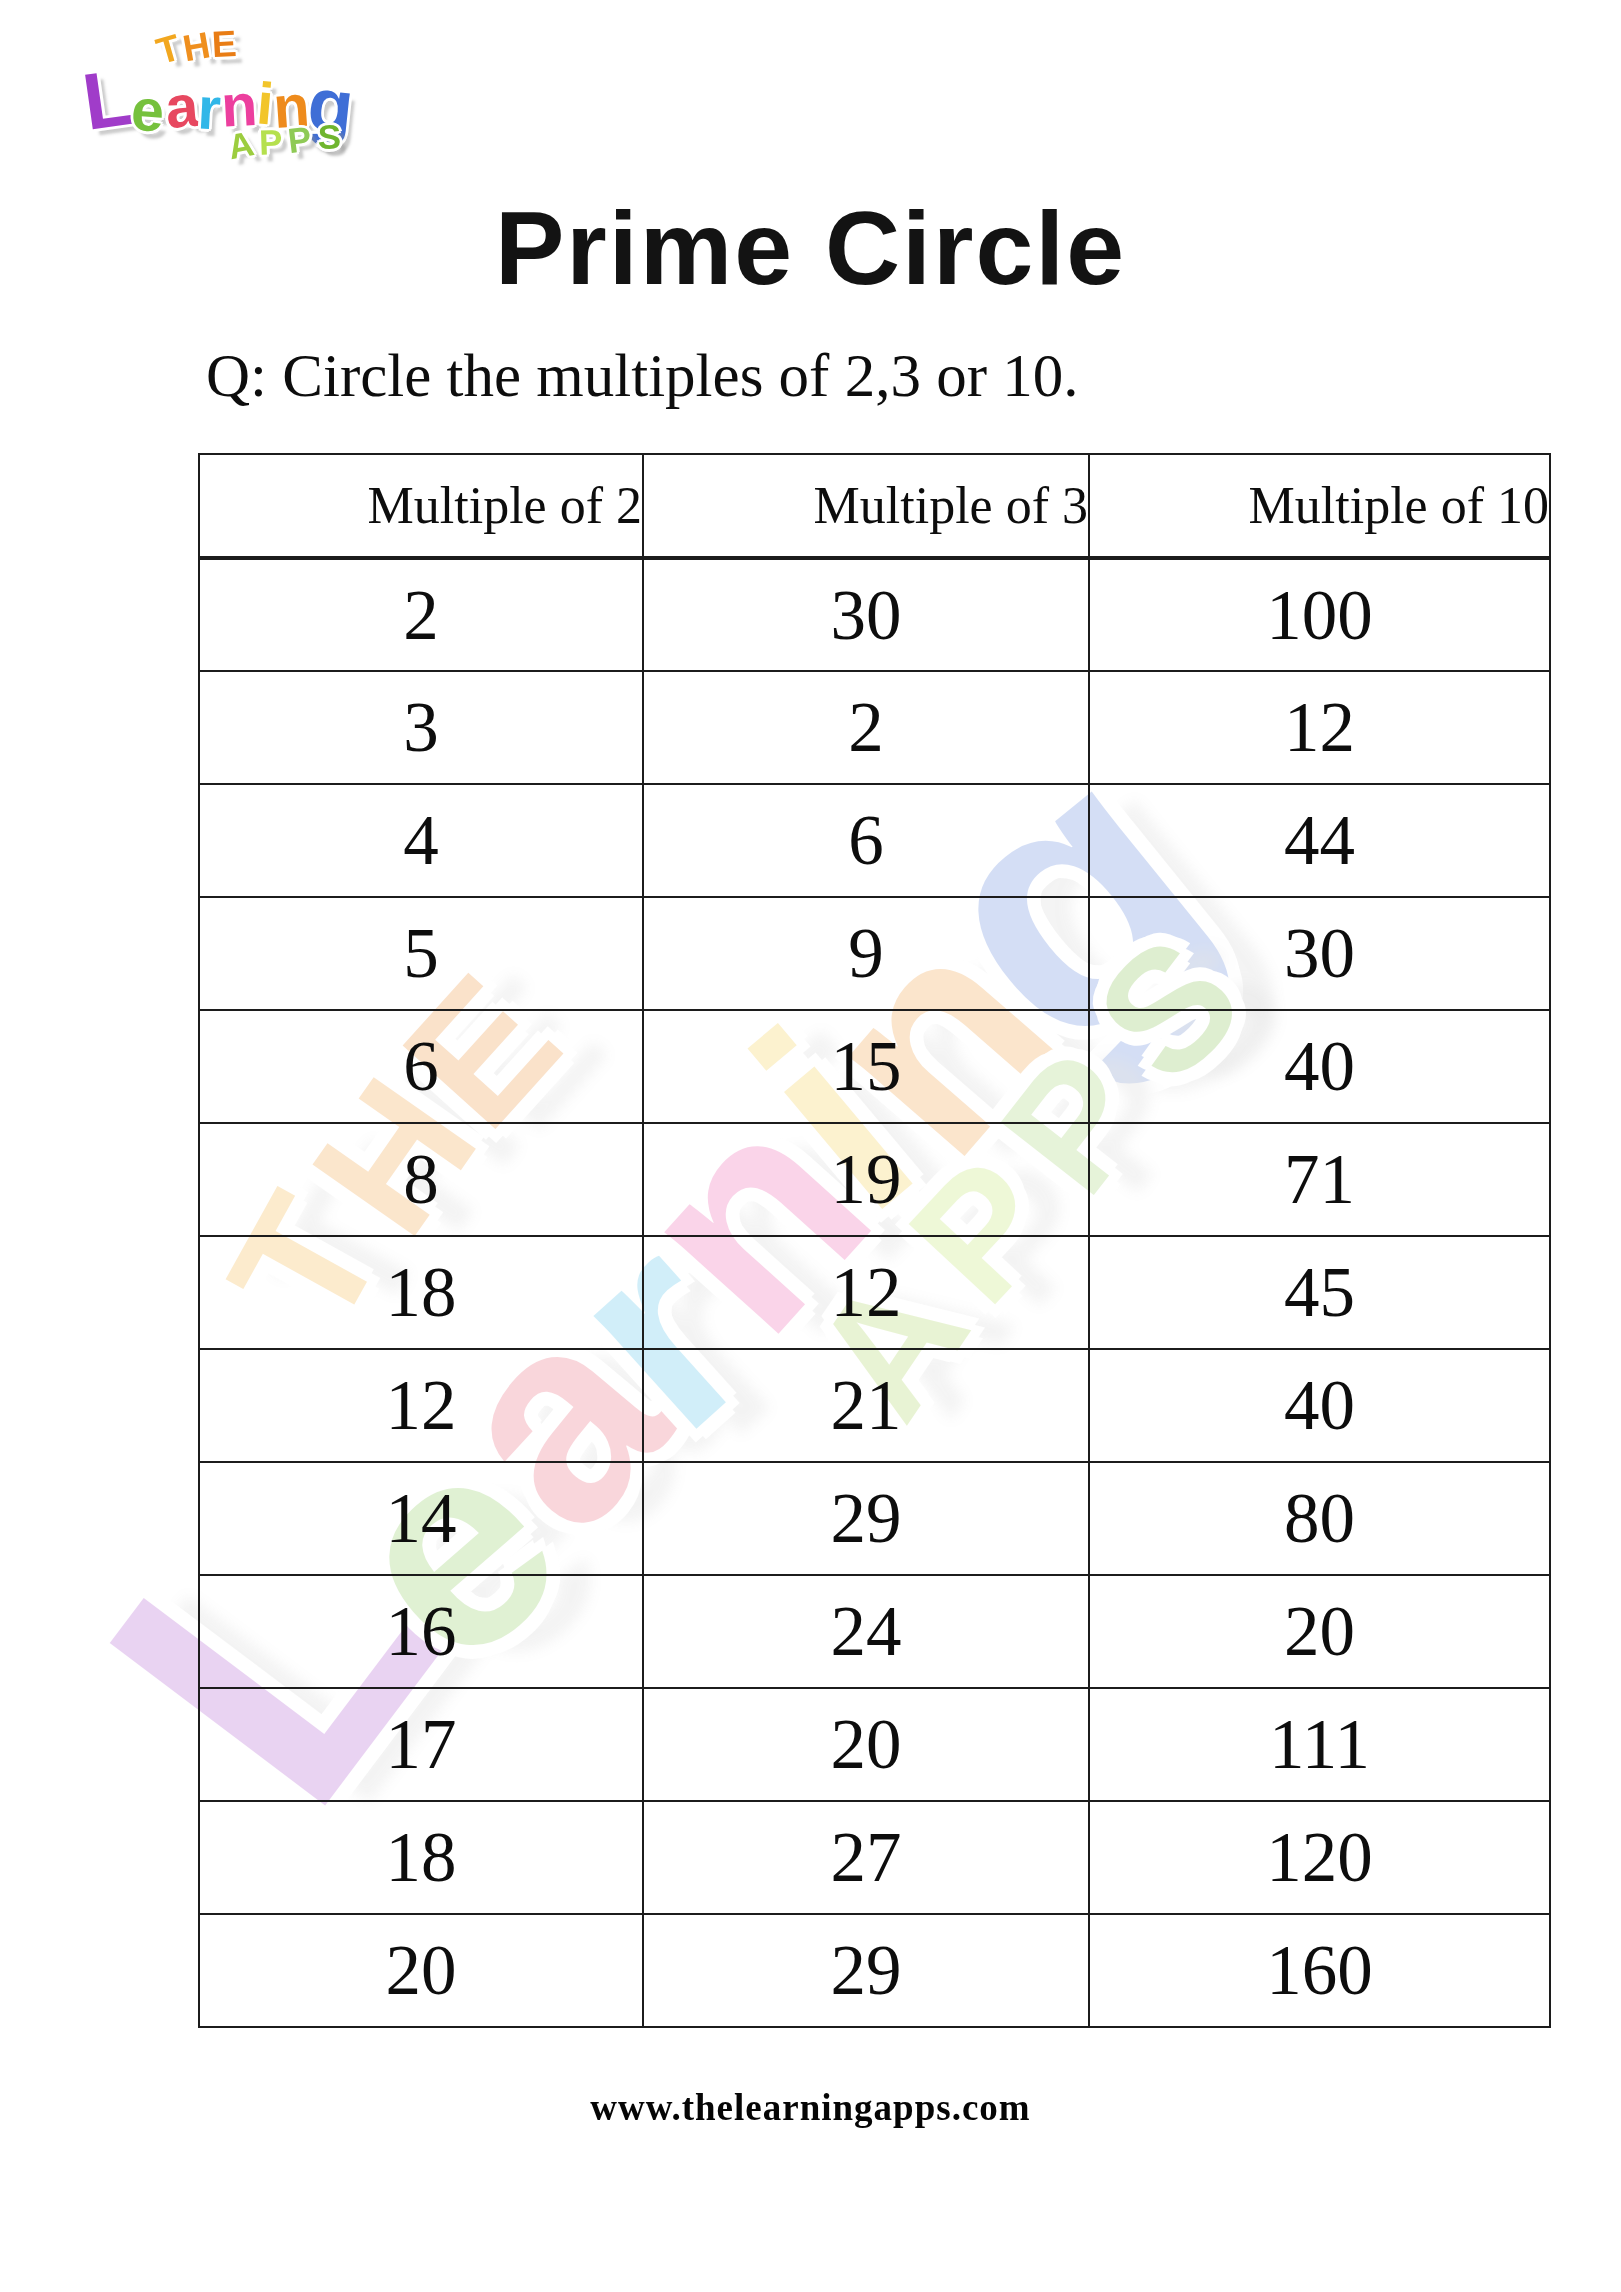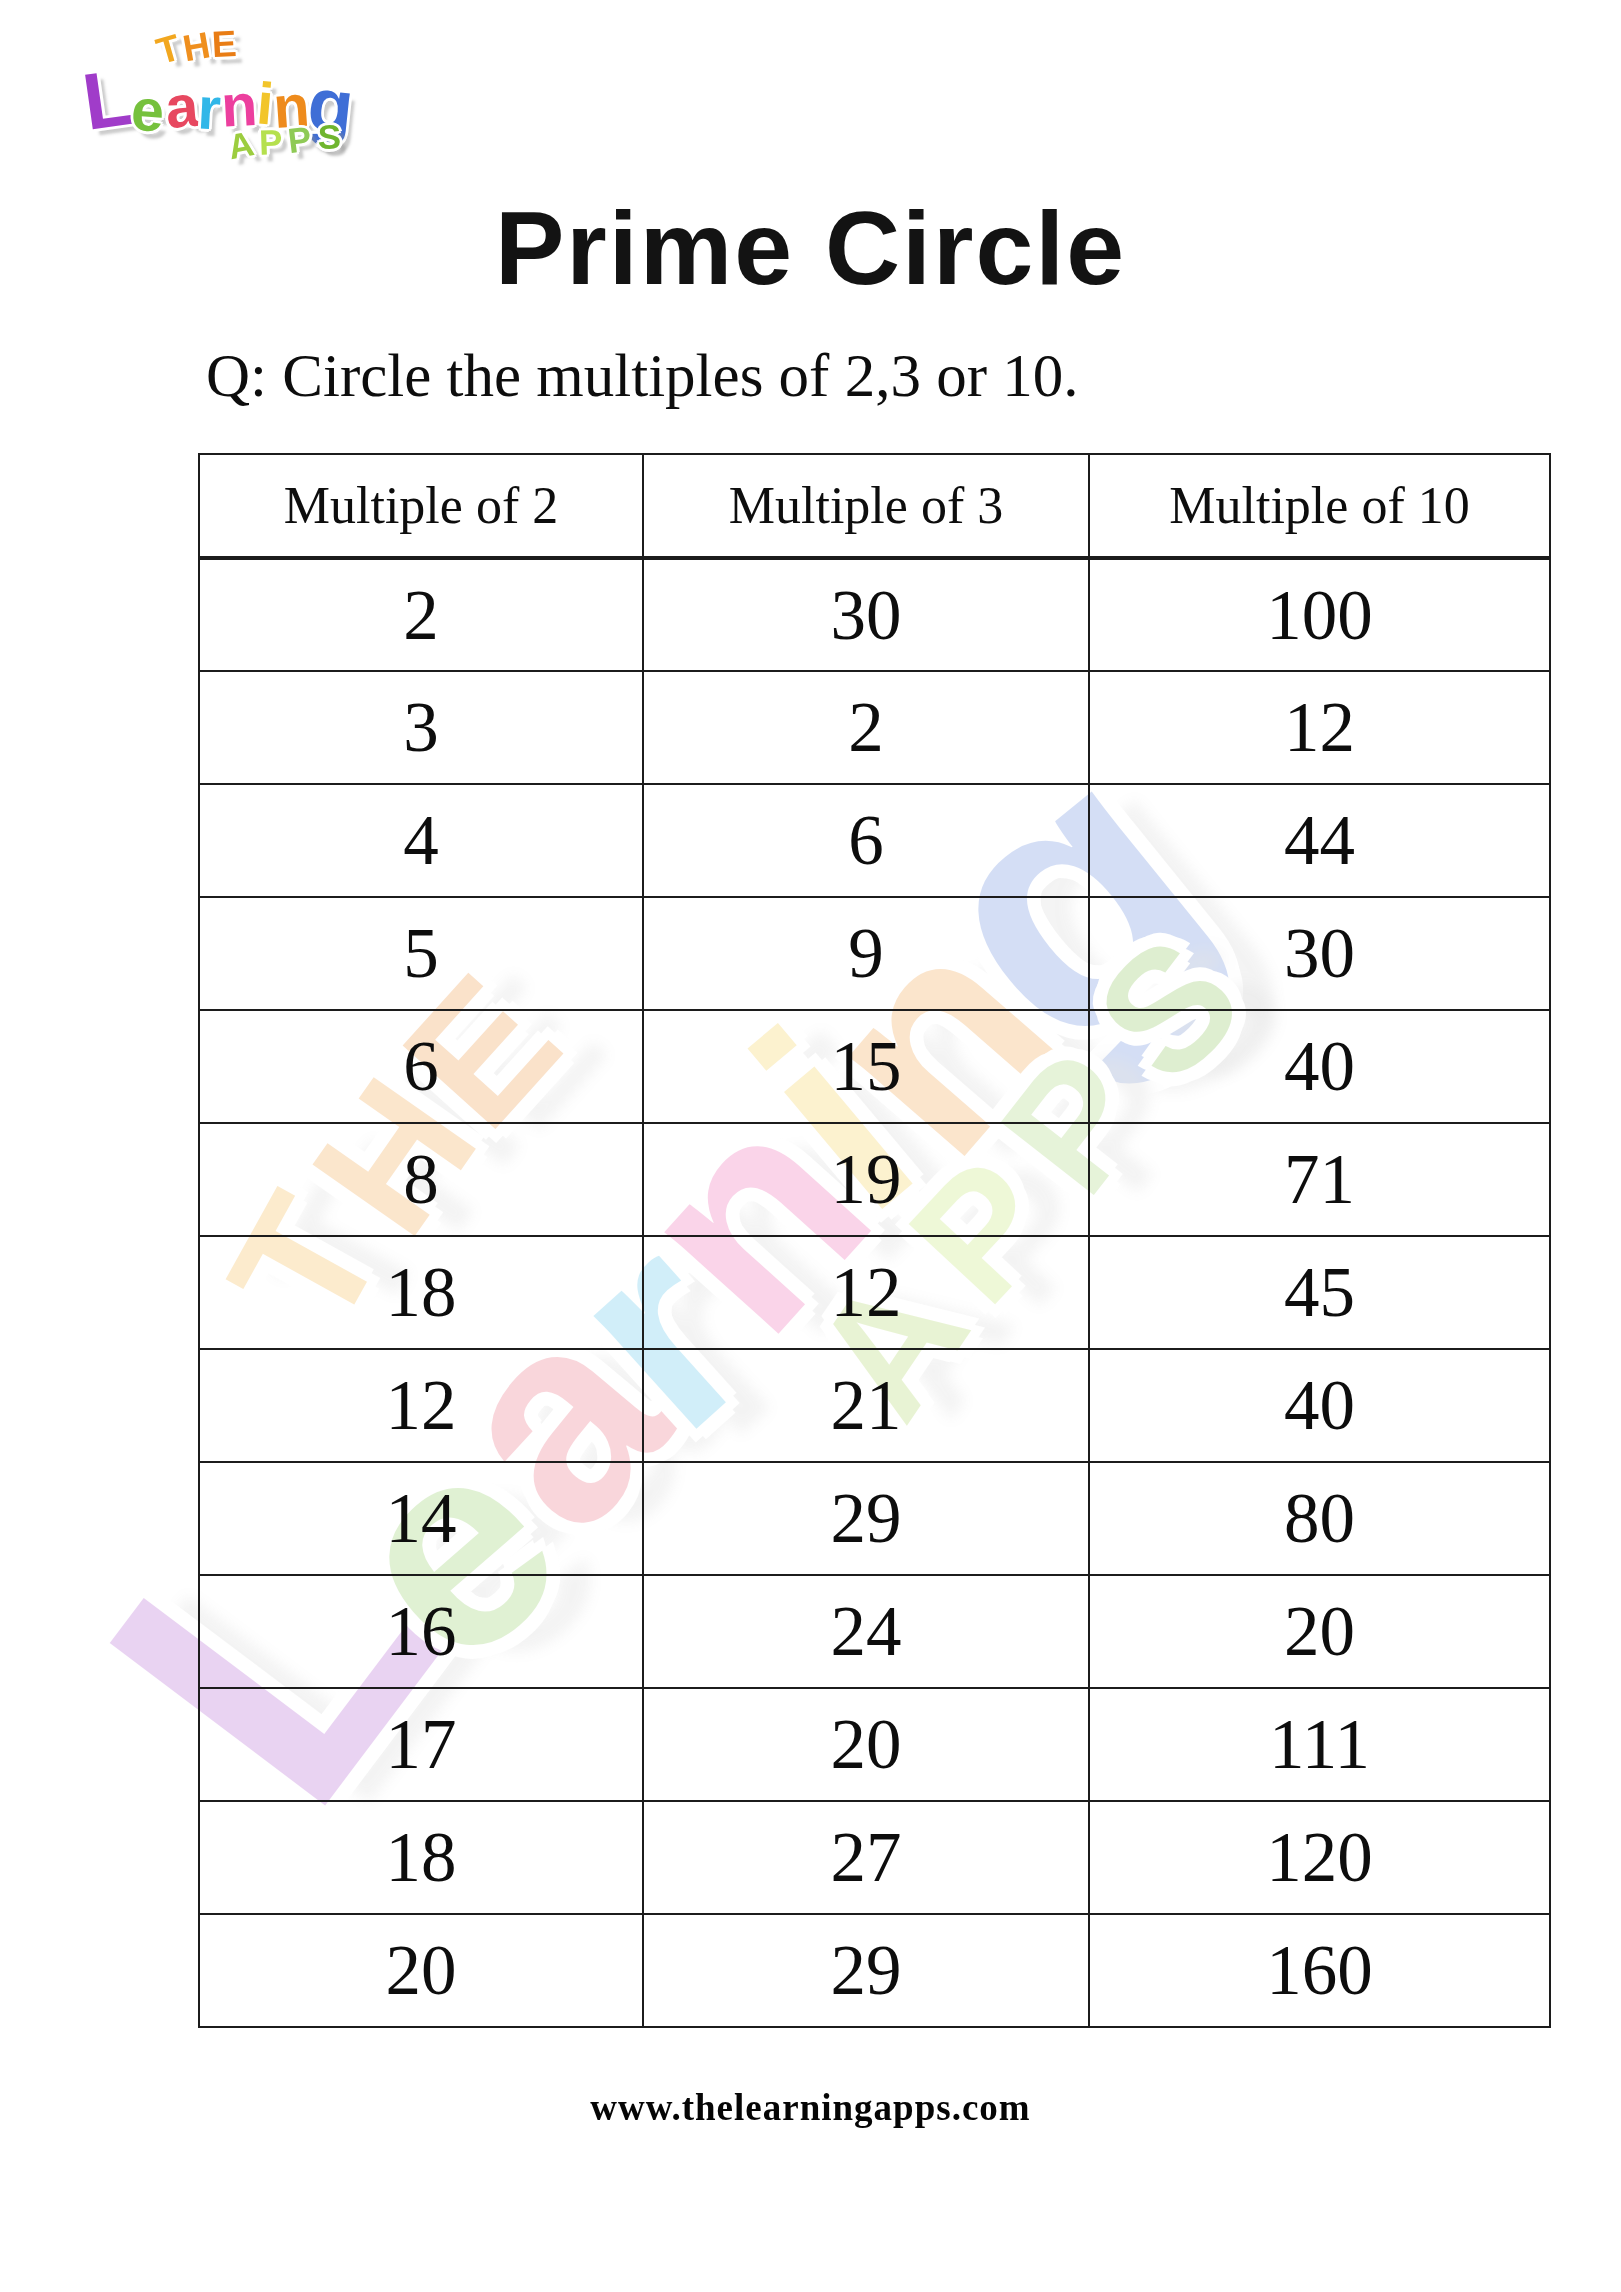--- a/index.html
+++ b/index.html
@@ -59,21 +59,21 @@
   
   table.multiples {
     position:absolute; left:198px; top:453px; z-index:1;
     width:1351px; border-collapse:collapse; table-layout:fixed;
     background:transparent;
   }
   table.multiples th, table.multiples td {
     border:2.9px solid #1c1c1c; text-align:center; vertical-align:middle;
     font-family:"Liberation Serif", serif; font-weight:normal; color:#0d0d0d;
   }
-  table.multiples th { height:104px; font-size:52px; border-bottom-width:4.9px; }
+  table.multiples th { height:104px; font-size:52px; border-bottom-width:4.9px;text-align:right; }
   table.multiples td { height:113px; font-size:71px; }
 
   
   .footer {
     position:absolute; left:0; top:2086px; width:100%; z-index:1;
     text-align:center; font-family:Liberation Serif, serif;
     font-size:37px; font-weight:bold; letter-spacing:1px; color:#050505;
   }
 </style>
 </head>

